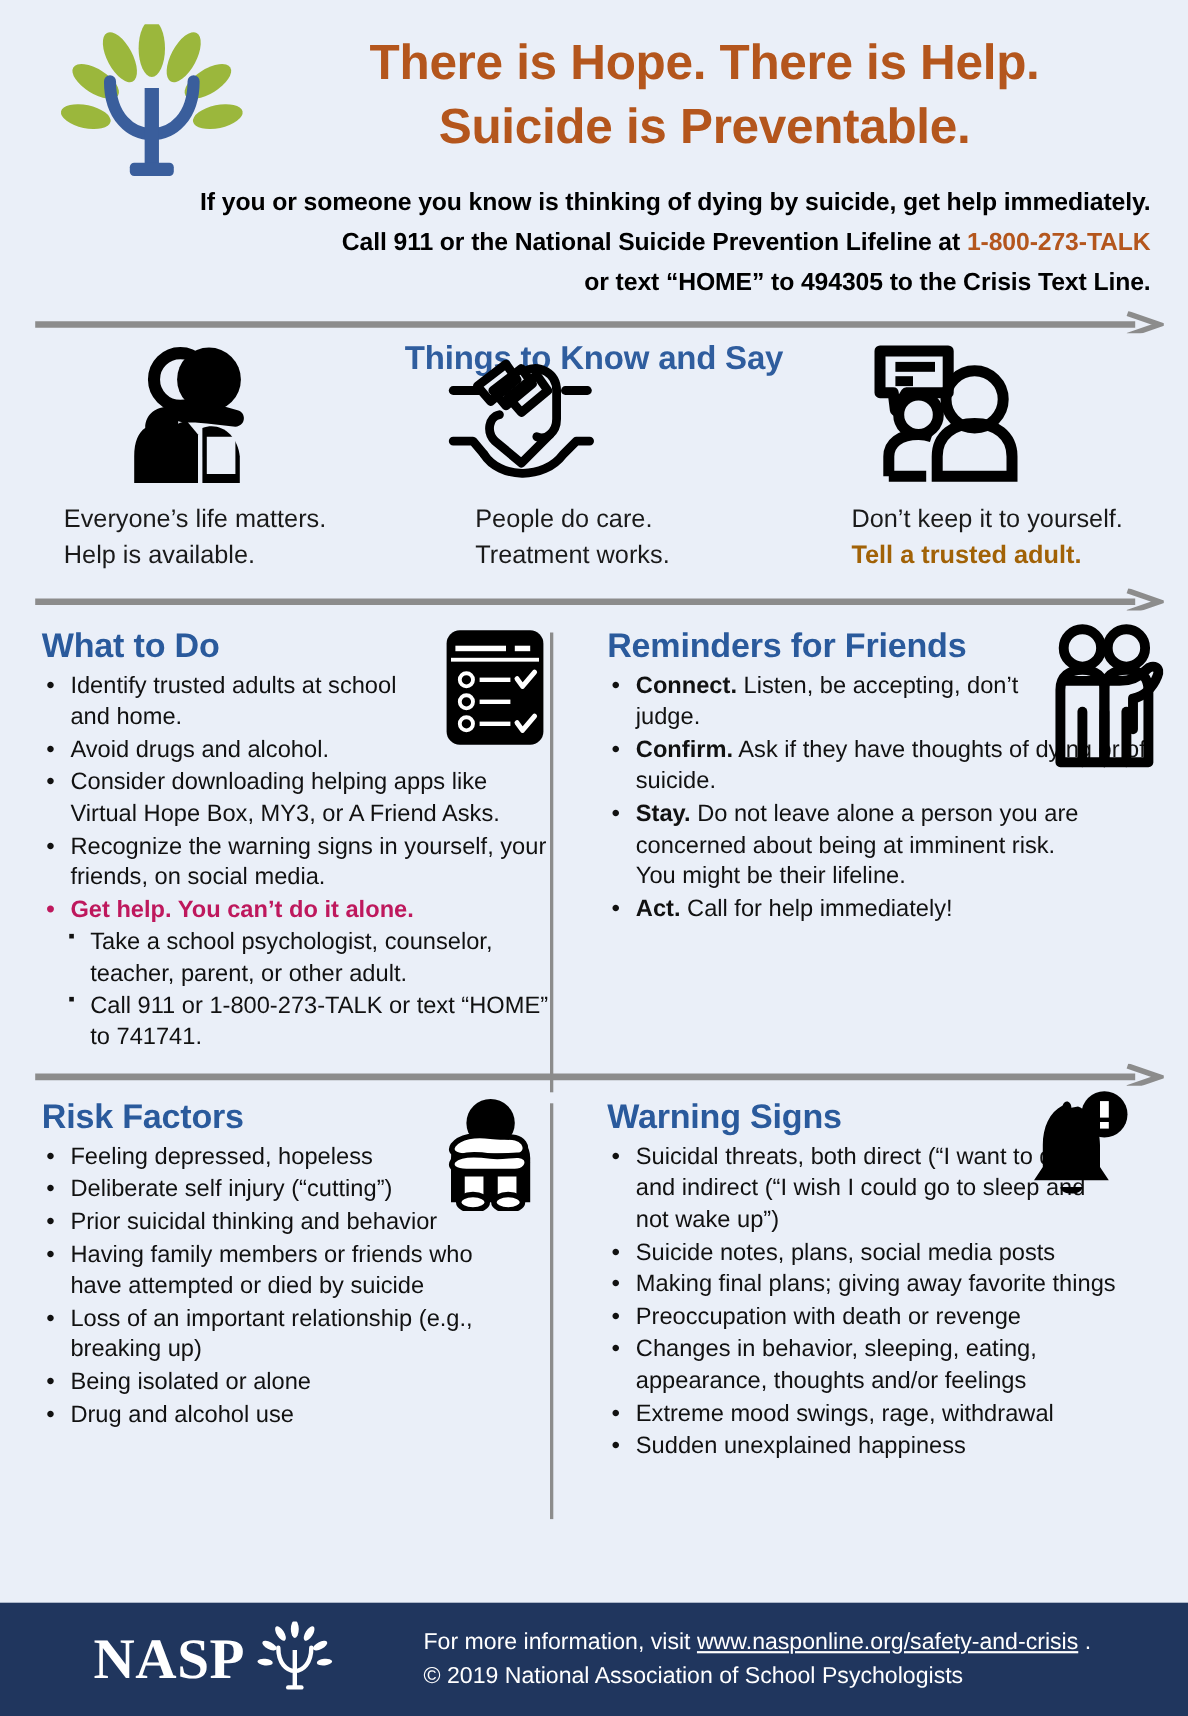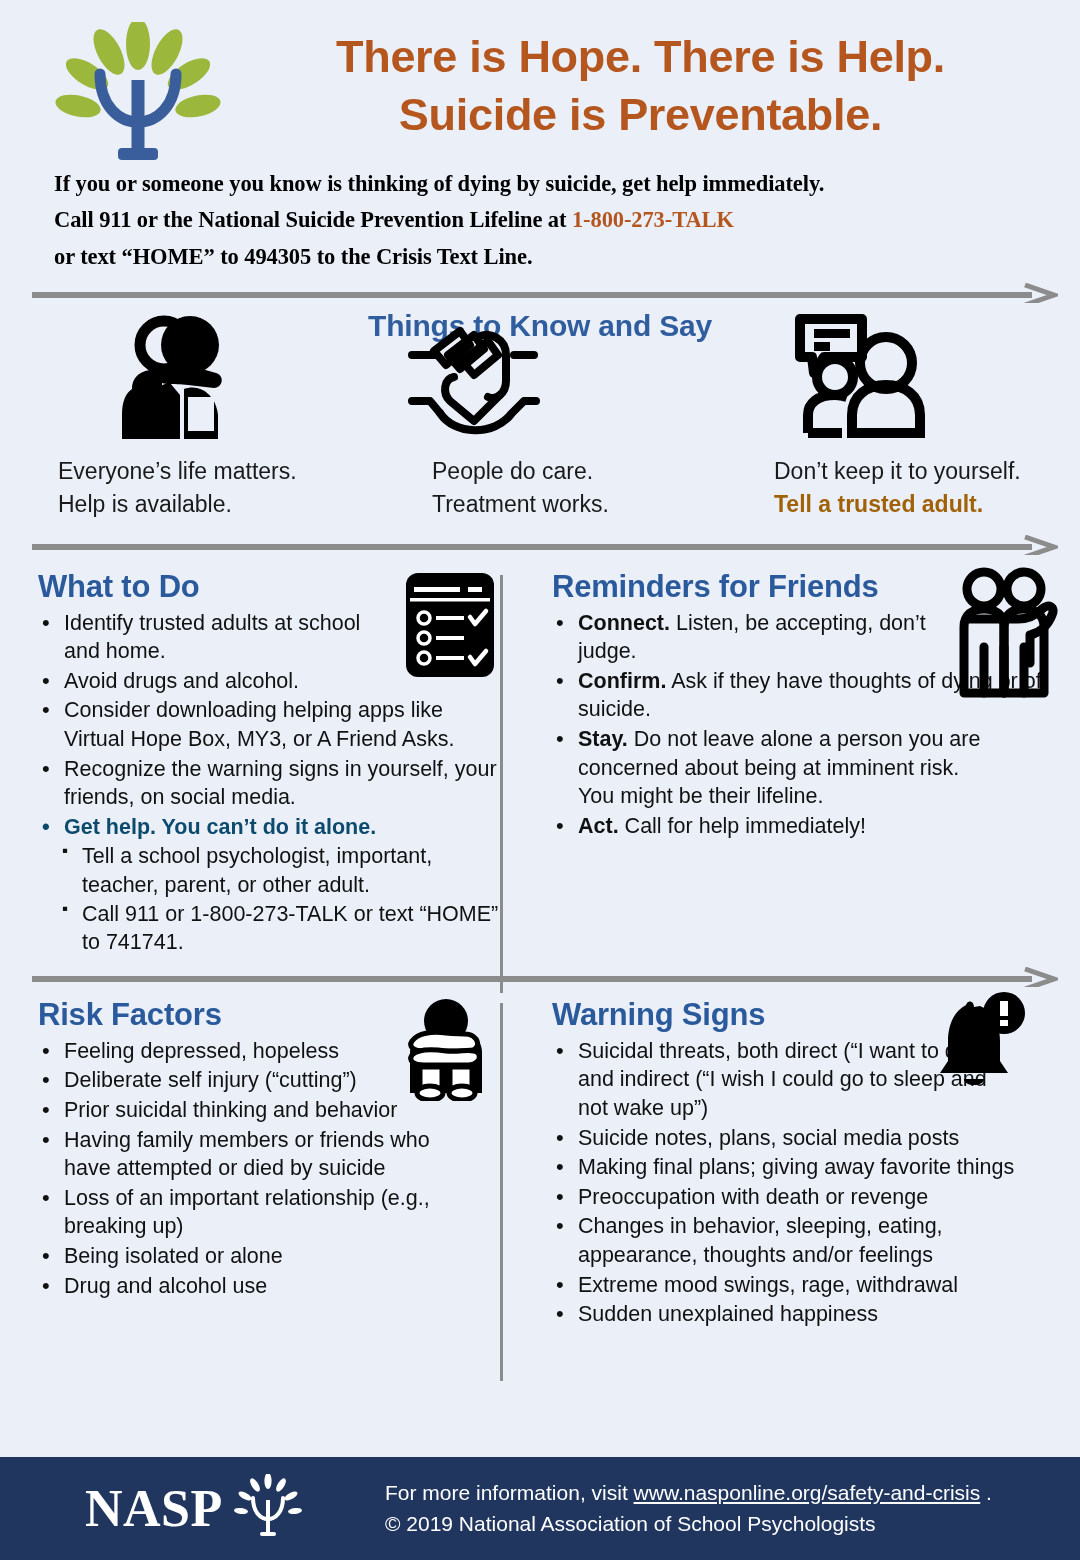--- a/index.html
+++ b/index.html
@@ -47,24 +47,23 @@
   .main-title {
     color: #b4561d;
     font-size: 45px;
     font-weight: bold;
     line-height: 1.28;
     letter-spacing: -0.3px;
   }
   .main-title .l2 { display: block; }
 
   .lead {
-    text-align: left;
-    padding: 0 54px;
+    text-align: right;
+    padding: 0 34px;
     margin-top: -4px;
-    font-family: Liberation Serif, serif;
   }
   .lead-line {
     font-size: 22.5px;
     font-weight: bold;
     color: #000000;
     line-height: 1.62;
     letter-spacing: -0.1px;
   }
   .hl-orange { color: #b4561d; }
 
@@ -162,21 +161,21 @@
     content: "•";
     position: absolute;
     left: 10px;
     top: -1px;
     font-size: 22px;
     line-height: 1.33;
     color: #111;
   }
   ul.blist > li.orange,
   ul.blist > li.orange::before {
-    color: #0c4a6e;
+    color: #be185d;
     font-weight: bold;
   }
   ul.sublist {
     list-style: none;
     margin: 0;
     padding: 0;
   }
   ul.sublist > li {
     position: relative;
     padding-left: 24px;
@@ -385,21 +384,21 @@
       <ul class="blist">
         <li style="max-width:330px;"><span>Identify trusted adults at school and home.</span></li>
         <li><span>Avoid drugs and alcohol.</span></li>
         <li><span>Consider downloading helping apps like Virtual Hope Box, MY3, or A Friend Asks.</span></li>
         <li><span>Recognize the warning signs in yourself, your friends, on social media.</span></li>
         <li class="orange"><span>Get help. You can’t do it alone.</span></li>
       </ul>
 
       <div class="sub-wrap">
         <ul class="sublist">
-          <li><span>Tell a school psychologist, important, teacher, parent, or other adult.</span></li>
+          <li><span>Take a school psychologist, counselor, teacher, parent, or other adult.</span></li>
           <li><span>Call 911 or 1-800-273-TALK or text “HOME” to 741741.</span></li>
         </ul>
       </div>
     </div>
 
     <div class="panel right">
       <div class="panel-icon" style="right:8px; top:-2px;">
         <svg width="100" height="148" viewBox="0 0 100 148">
           <g fill="none" stroke="#000000" stroke-width="9" stroke-linejoin="round" stroke-linecap="round">
             <circle cx="26" cy="22" r="17"></circle>

